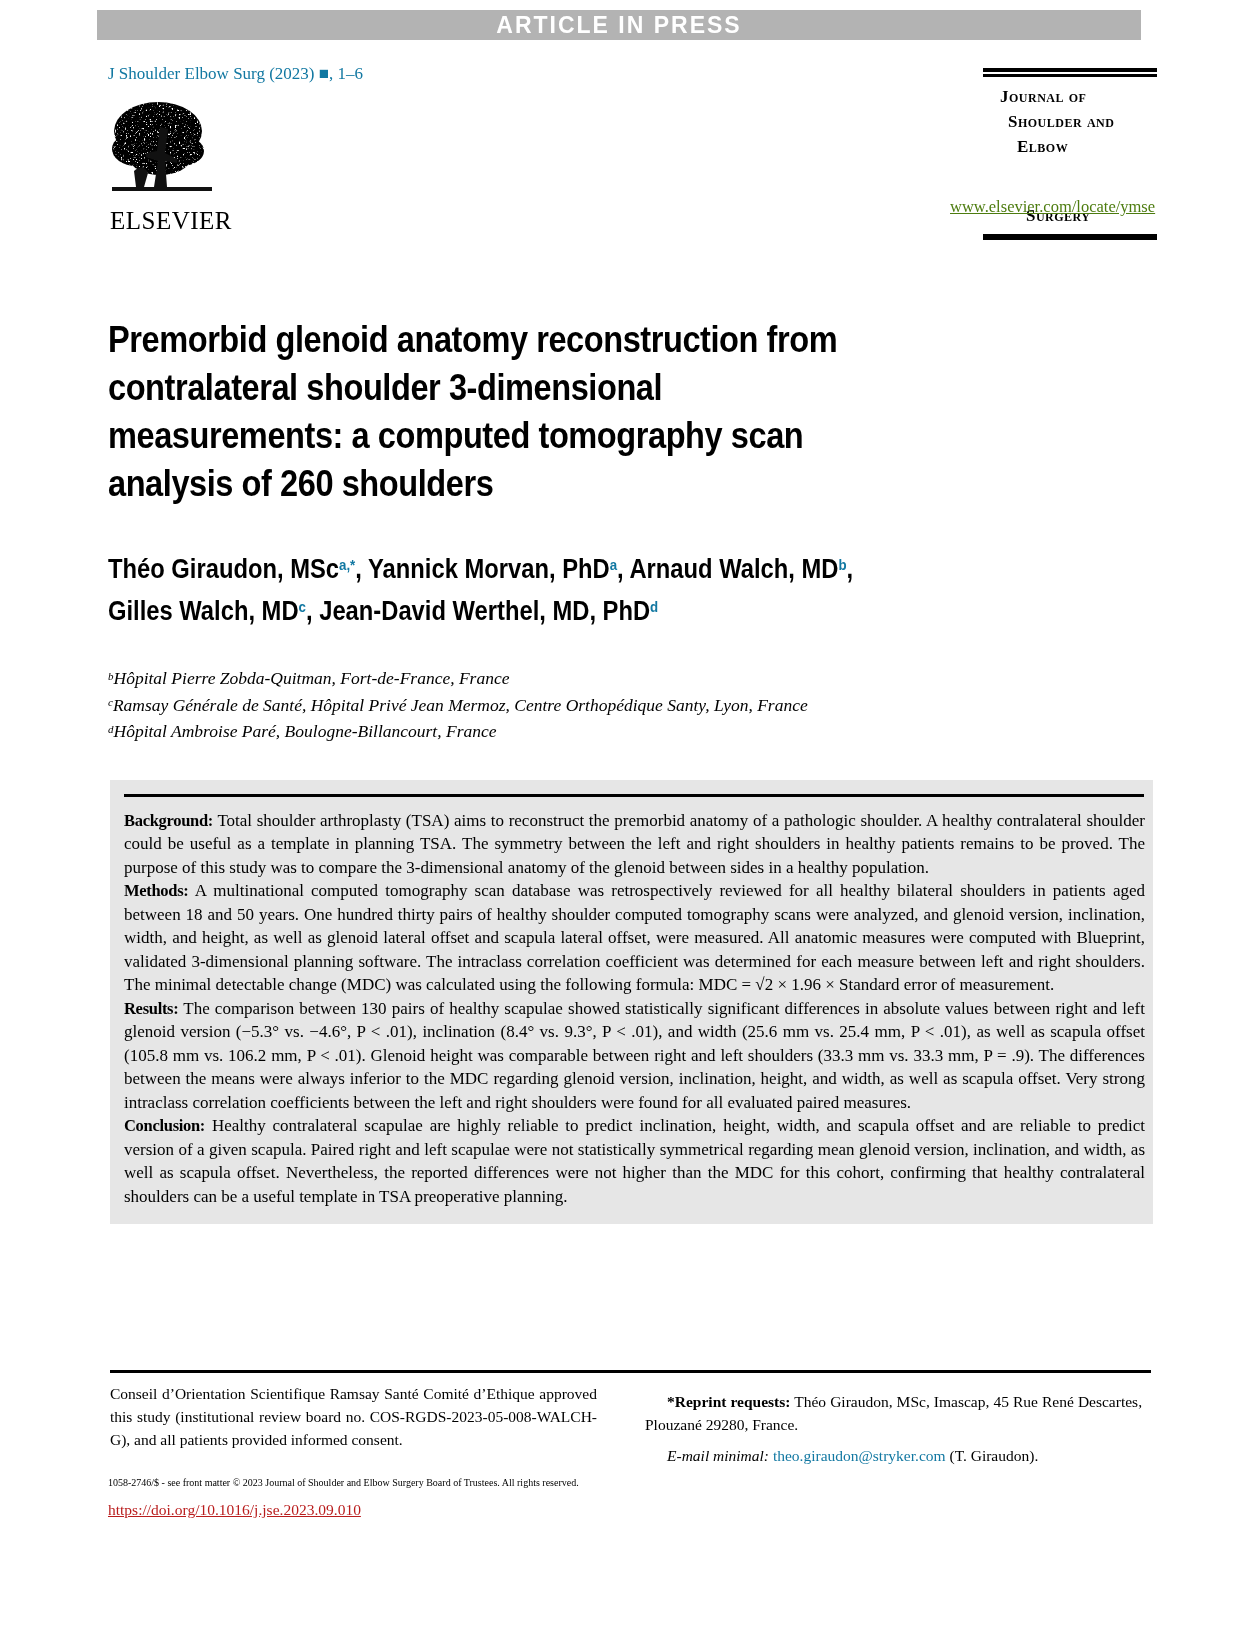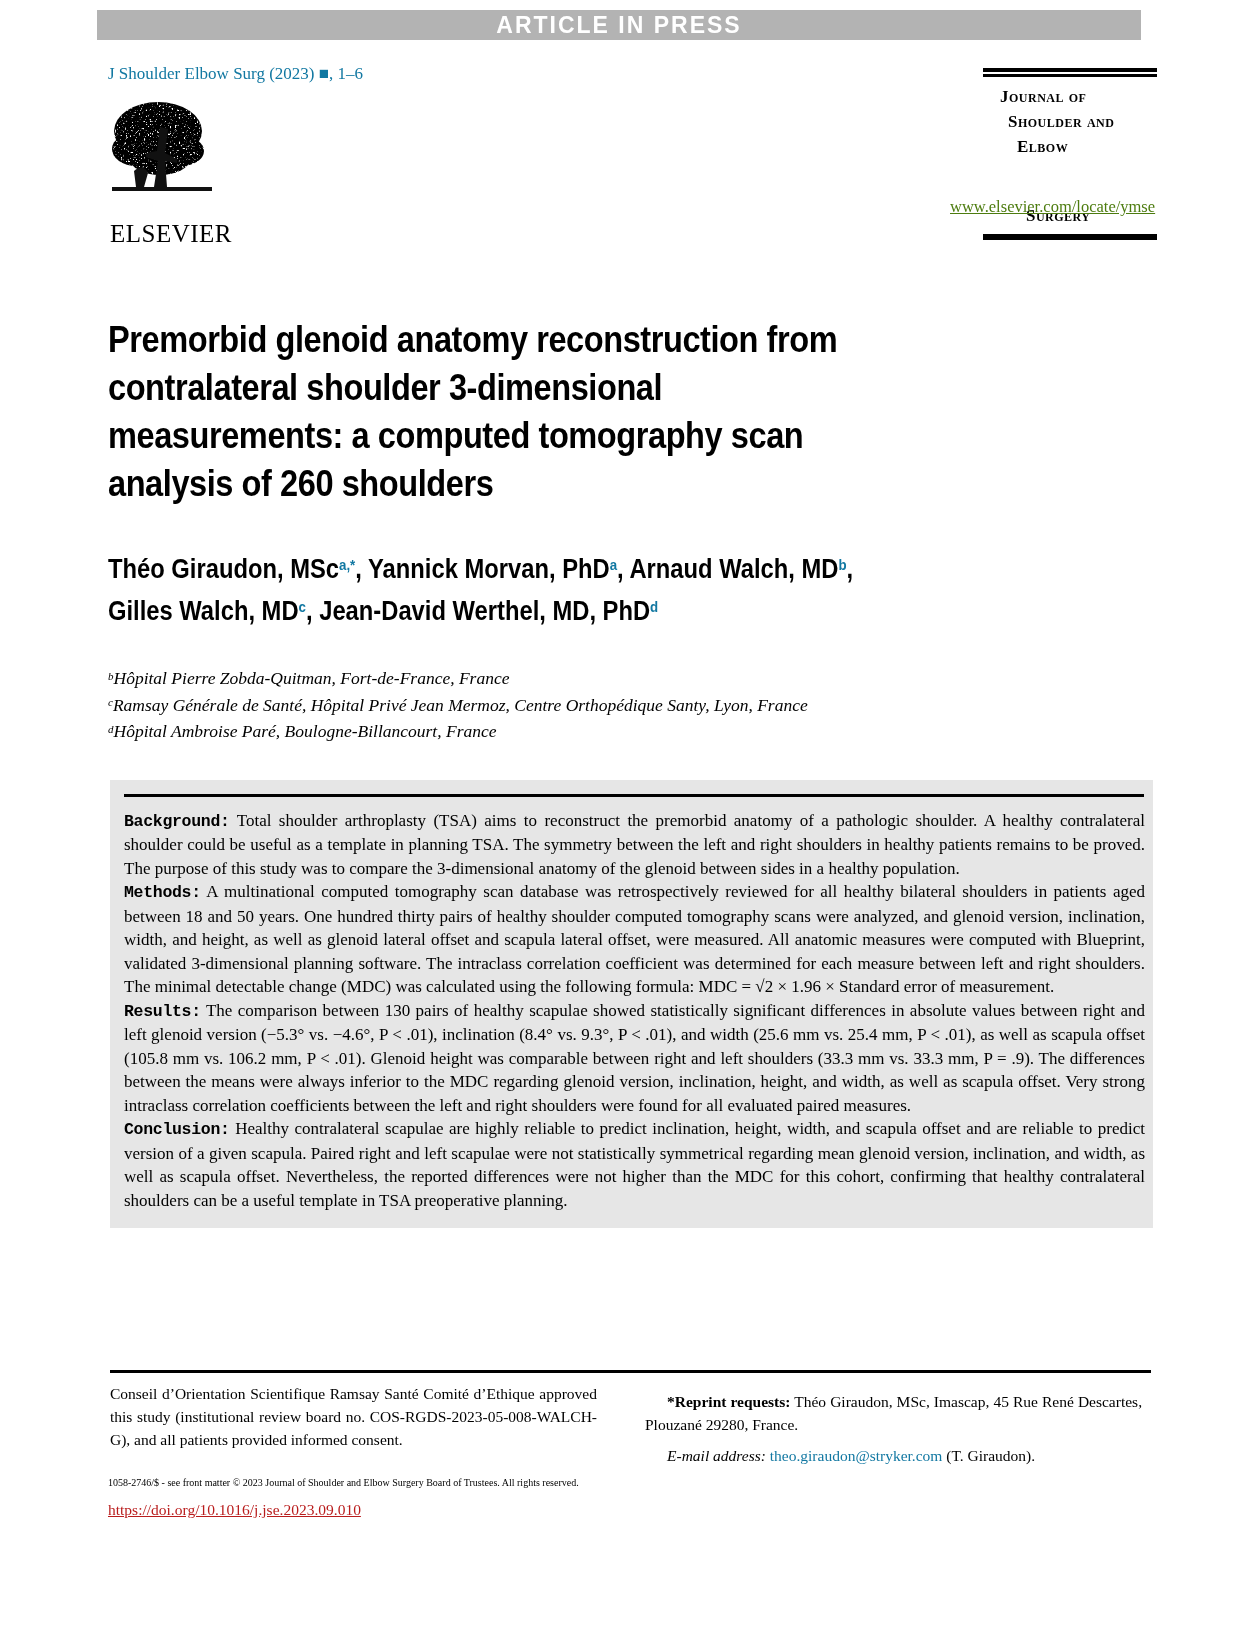--- a/index.html
+++ b/index.html
@@ -8,21 +8,21 @@
 
   
   .banner{position:absolute;left:97px;top:10px;width:1044px;height:30px;background:#b3b3b3;
           text-align:center;line-height:30px;}
   .banner span{font-family:"Liberation Sans", sans-serif;font-weight:700;font-size:23px;
                color:#ffffff;letter-spacing:2px;}
 
   
   .citation{position:absolute;left:108px;top:64px;font-size:17px;color:#1278a2;}
   .elsevier{position:absolute;left:110px;top:101px;width:130px;}
-  .elsevier .word{font-family:"Liberation Serif", serif;font-size:25px;color:#000;margin-top:15px;letter-spacing:0.5px;}
+  .elsevier .word{font-family:"Liberation Serif", serif;font-size:25px;color:#000;margin-top:2px;letter-spacing:0.5px;}
   .jlogo{position:absolute;left:983px;top:68px;width:174px;}
   .jlogo .rule{background:#000;width:100%;}
   .jlogo .thick{height:4px;}
   .jlogo .thin{height:2.5px;margin-top:2px;}
   .jlogo .lines{margin:7px 0 6px 0;}
   .jlogo .jline{font-family:"Liberation Serif", serif;font-weight:700;font-size:17px;
                 line-height:25px;font-variant:small-caps;letter-spacing:0.5px;white-space:nowrap;}
   .jlogo .jline:nth-child(1){margin-left:17px;}
   .jlogo .jline:nth-child(2){margin-left:25px;}
   .jlogo .jline:nth-child(3){margin-left:34px;}
@@ -42,21 +42,21 @@
 
   
   .affils{position:absolute;left:108px;top:666px;font-style:italic;font-size:17.5px;line-height:24.5px;}
   .affils sup{font-size:11px;position:relative;top:-0.4em;vertical-align:baseline;}
 
   
   .abstract{position:absolute;left:110px;top:780px;width:1043px;background:#e6e6e6;
             padding:12px 8px 16px 14px;box-sizing:border-box;}
   .abstract-rule{height:2.5px;background:#000;margin:2px 1px 12px 0;}
   .absec{margin:0;font-size:17px;line-height:23.5px;text-align:justify;}
-  .ablabel{font-family:Liberation Mono, monospace;font-weight:700;letter-spacing:-0.3px;font-size:16.5px;}
+  .ablabel{font-family:Liberation Serif, serif;font-weight:700;letter-spacing:-0.3px;font-size:16.5px;}
 
   
   .foot-rule{position:absolute;left:110px;top:1370px;width:1041px;height:2.5px;background:#000;}
   .foot-left{position:absolute;left:110px;top:1382px;width:487px;font-size:15.5px;line-height:23px;
              text-align:justify;}
   .foot-right{position:absolute;left:637px;top:1382px;width:513px;font-size:15.5px;line-height:23px;
               text-align:justify;}
   .foot-right p{margin:8px;text-indent:22px;}
   .foot-right b{font-weight:700;}
   .foot-right i{font-style:italic;}
@@ -142,19 +142,19 @@
     <p class="absec"><b class="ablabel">Results:</b><span> The comparison between 130 pairs of healthy scapulae showed statistically significant differences in absolute values between right and left glenoid version (−5.3° vs. −4.6°, P &lt; .01), inclination (8.4° vs. 9.3°, P &lt; .01), and width (25.6 mm vs. 25.4 mm, P &lt; .01), as well as scapula offset (105.8 mm vs. 106.2 mm, P &lt; .01). Glenoid height was comparable between right and left shoulders (33.3 mm vs. 33.3 mm, P = .9). The differences between the means were always inferior to the MDC regarding glenoid version, inclination, height, and width, as well as scapula offset. Very strong intraclass correlation coefficients between the left and right shoulders were found for all evaluated paired measures.</span></p>
     <p class="absec"><b class="ablabel">Conclusion:</b><span> Healthy contralateral scapulae are highly reliable to predict inclination, height, width, and scapula offset and are reliable to predict version of a given scapula. Paired right and left scapulae were not statistically symmetrical regarding mean glenoid version, inclination, and width, as well as scapula offset. Nevertheless, the reported differences were not higher than the MDC for this cohort, confirming that healthy contralateral shoulders can be a useful template in TSA preoperative planning.</span></p>
   </div>
 
   <div class="foot-rule"></div>
 
   <div class="foot-left">Conseil d’Orientation Scientifique Ramsay Santé Comité d’Ethique approved this study (institutional review board no. COS-RGDS-2023-05-008-WALCH-G), and all patients provided informed consent.</div>
 
   <div class="foot-right">
     <p><b>*Reprint requests:</b><span> Théo Giraudon, MSc, Imascap, 45 Rue René Descartes, Plouzané 29280, France.</span></p>
-    <p><i>E-mail address:</i> <a class="email">theo.giraudon@stryker.com</a><span> (T. Giraudon).</span></p>
+    <p><i>E-mail minimal:</i> <a class="email">theo.giraudon@stryker.com</a><span> (T. Giraudon).</span></p>
   </div>
 
   <div class="issn">1058-2746/$ - see front matter © 2023 Journal of Shoulder and Elbow Surgery Board of Trustees. All rights reserved.</div>
   <a class="doi">https://doi.org/10.1016/j.jse.2023.09.010</a>
 
 </div>
 
 </body></html>

